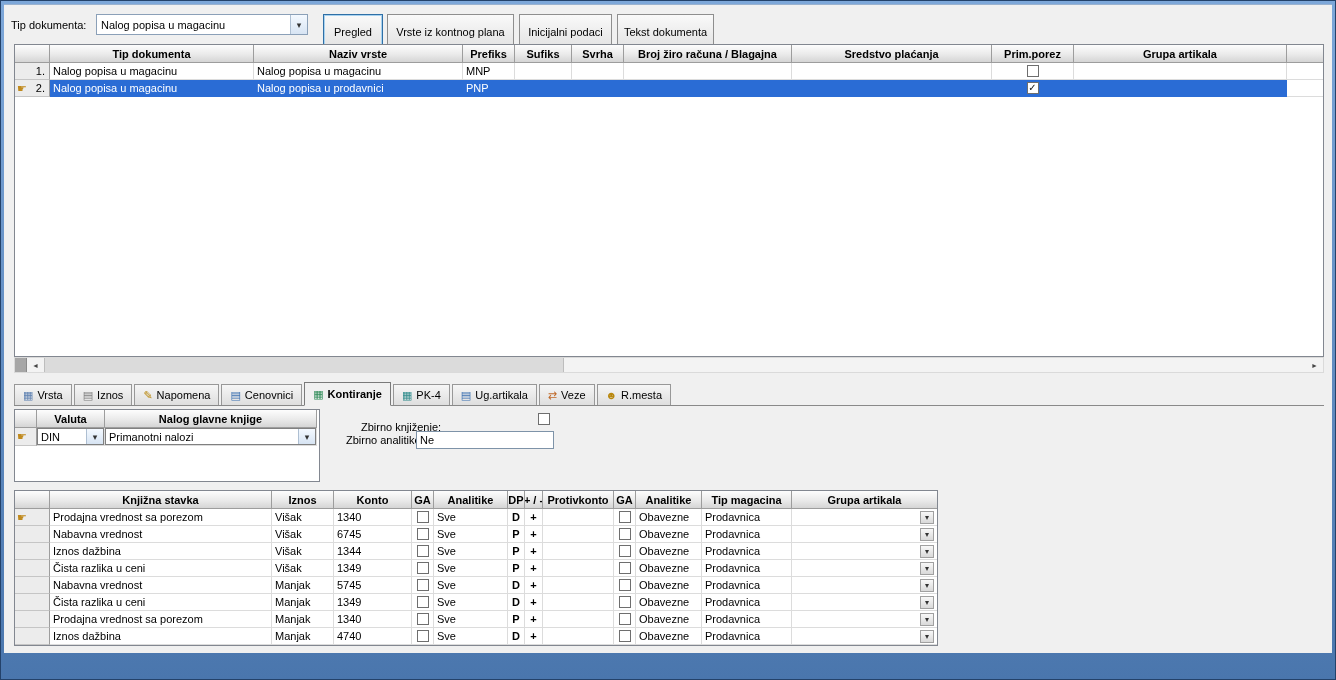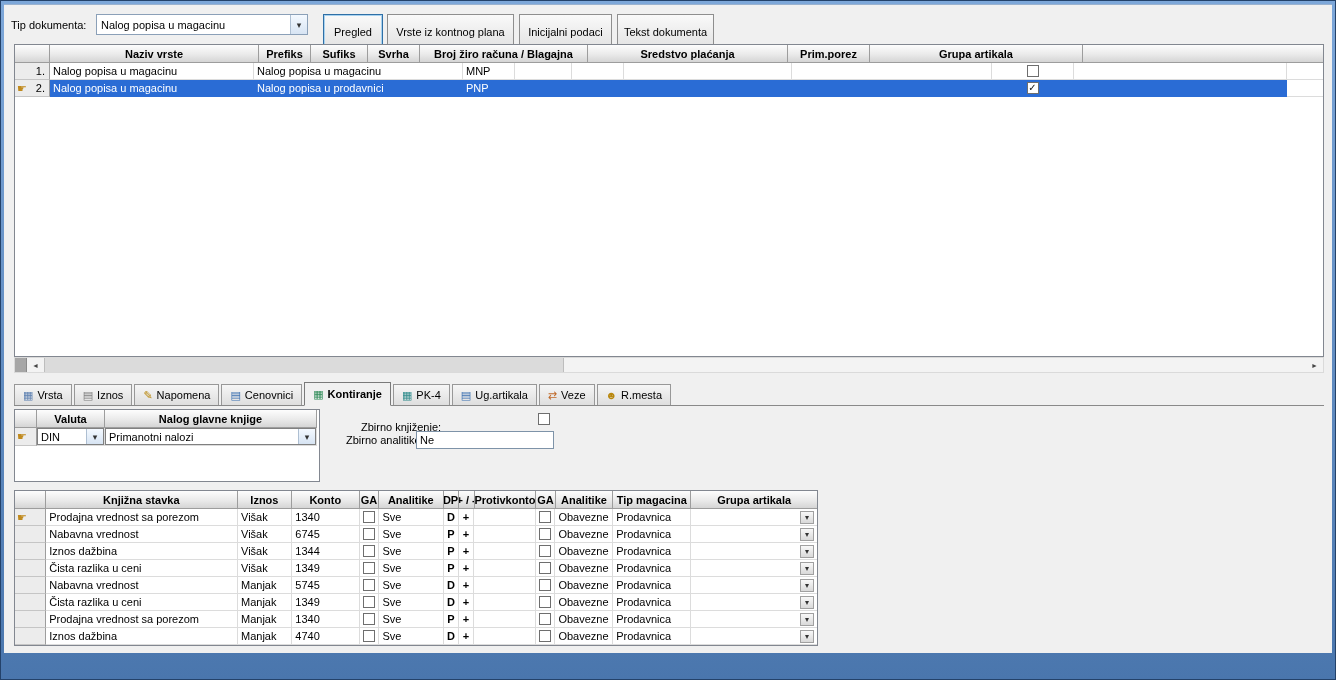--- a/index.html
+++ b/index.html
@@ -77,21 +77,21 @@
   .g-valuta .row{height:18px}
   .g-valuta .cell{padding:0}
 
   
   .lbl-zk{position:absolute;left:357px;top:416px}
   .cb-zk{position:absolute;left:534px;top:408px}
   .lbl-za{position:absolute;left:342px;top:429px}
   .inp-za{position:absolute;left:412px;top:426px;width:138px;height:18px;border:1px solid #7e93a8;background:#fff;padding:0 3px;font:inherit}
 
   
-  .g-stavke{left:10px;top:485px;width:804px;height:156px}
+  .g-stavke{left:10px;top:485px;width:924px;height:156px}
   .bc0{width:35px}.bc1{width:222px}.bc2{width:62px}.bc3{width:78px}.bc4{width:22px}.bc5{width:74px}
   .bc6{width:17px}.bc7{width:18px}.bc8{width:71px}.bc9{width:22px}.bc10{width:66px}.bc11{width:90px}.bc12{width:145px;border-right:none}
 </style>
 </head>
 <body>
 
 <div class="window">
 
   <div class="client">
 
@@ -101,20 +101,21 @@
       <span class="combo-arr">▾</span>
     </div>
     <div class="btn btn-default" style="left:319px;width:60px">Pregled</div>
     <div class="btn" style="left:383px;width:127px">Vrste iz kontnog plana</div>
     <div class="btn" style="left:515px;width:93px">Inicijalni podaci</div>
     <div class="btn" style="left:613px;width:97px">Tekst dokumenta</div>
 
     <div class="grid g-main">
       <div class="hdr">
         <div class="hcell mc0"></div>
+        <div class="hcell mc1">Tip dokumenta</div>
         <div class="hcell mc2">Naziv vrste</div>
         <div class="hcell mc3">Prefiks</div>
         <div class="hcell mc4">Sufiks</div>
         <div class="hcell mc5">Svrha</div>
         <div class="hcell mc6">Broj žiro računa / Blagajna</div>
         <div class="hcell mc7">Sredstvo plaćanja</div>
         <div class="hcell mc8">Prim.porez</div>
         <div class="hcell mc9">Grupa artikala</div>
         <div class="hcell mcf"></div>
       </div>

